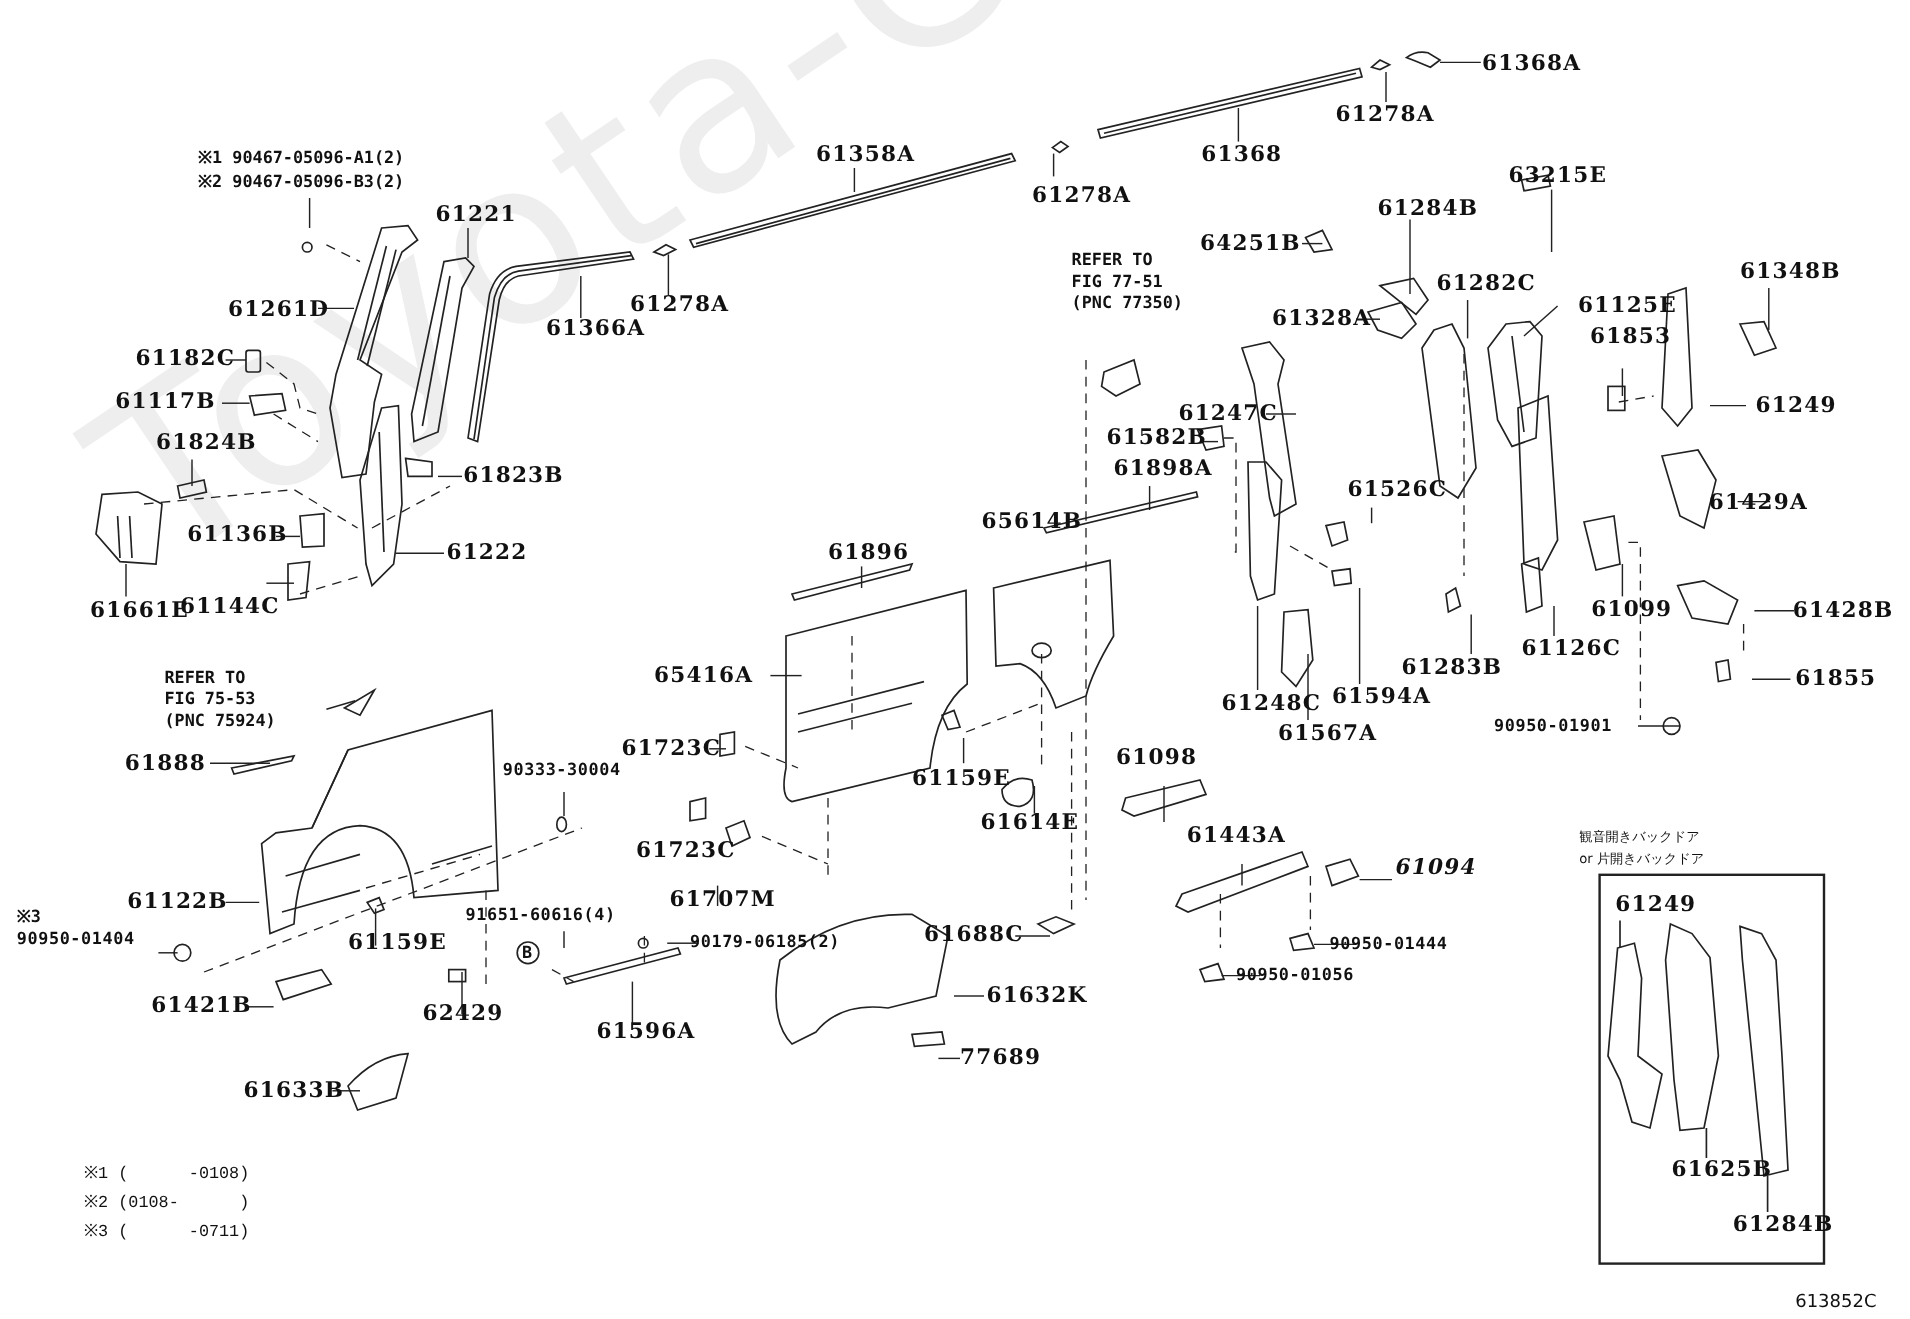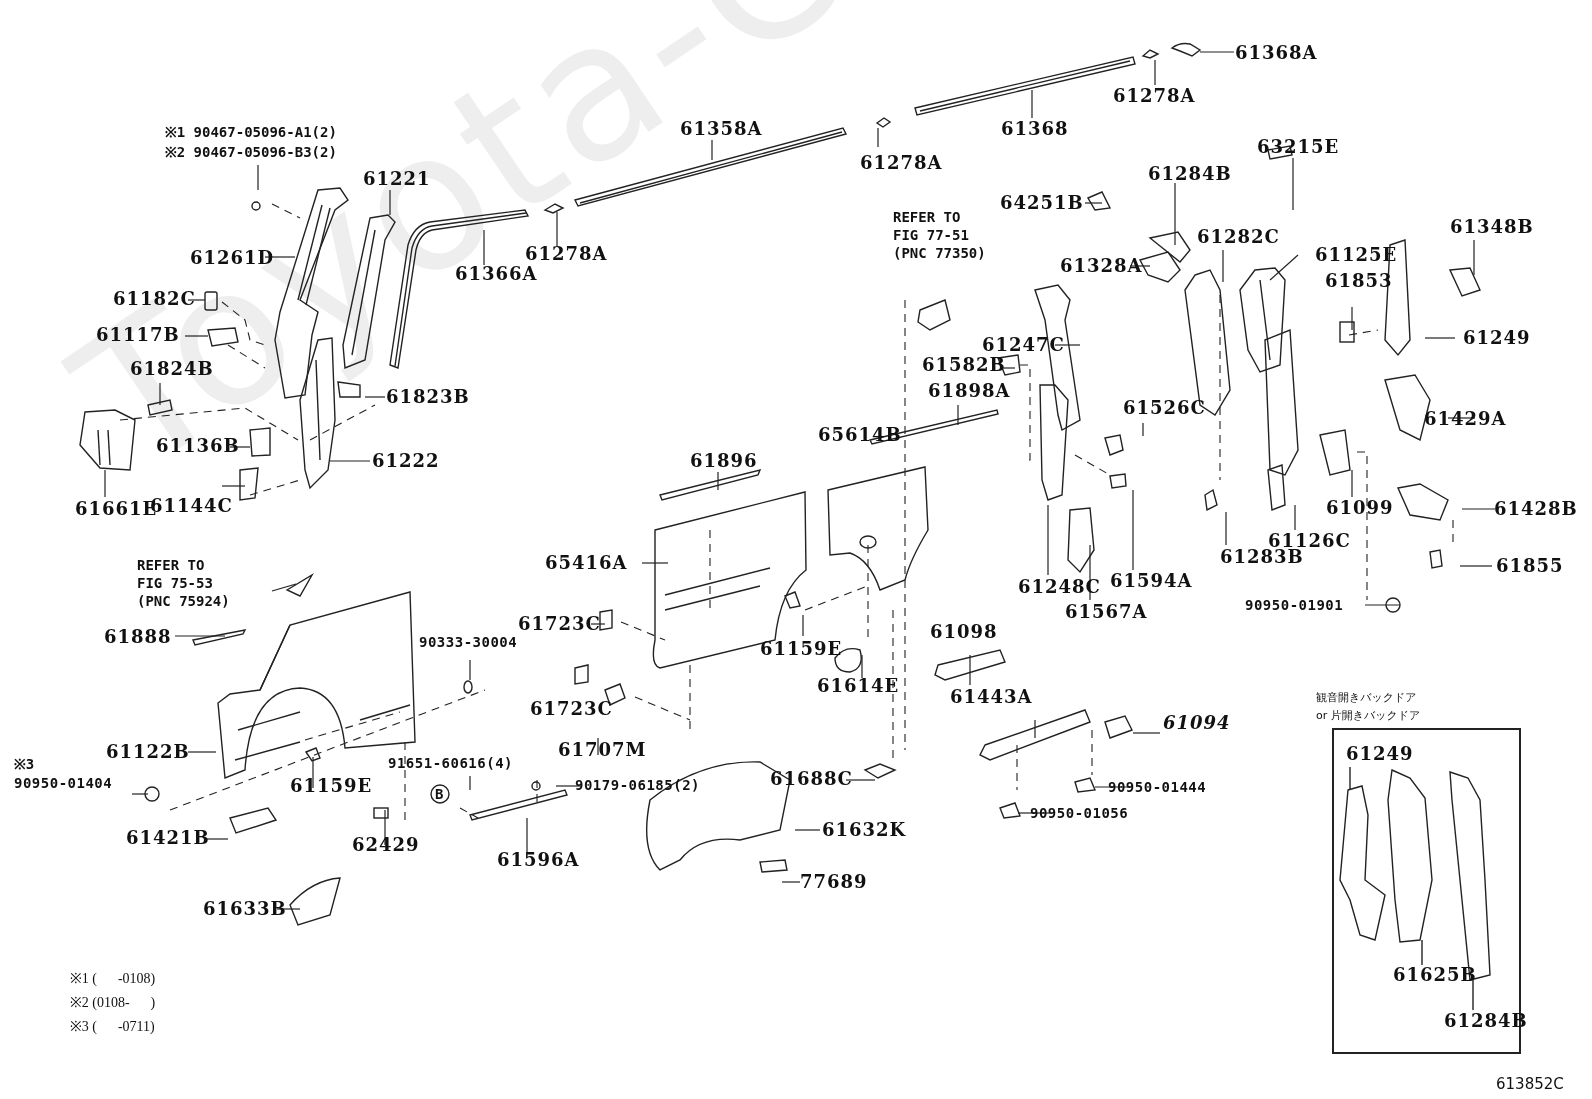--- a/index.html
+++ b/index.html
@@ -1,21 +1,21 @@
 <!DOCTYPE html>
 <html><head>
 <meta charset="utf-8">
 <style>
   html,body{margin:0;padding:0;background:#ffffff;}
   #canvas{position:relative;width:1592px;height:1099px;overflow:hidden;background:#fff;font-family:"DejaVu Sans Mono","Liberation Mono",monospace;color:#111;}
   #art{position:absolute;left:0;top:0;width:1592px;height:1099px;}
   .lbl{position:absolute;font-family:"DejaVu Serif","Liberation Serif",serif;font-weight:bold;font-size:18px;letter-spacing:1px;white-space:nowrap;line-height:1;color:#111;}
   .lbl.sm{font-size:14px;font-family:"DejaVu Sans Mono","Liberation Mono",monospace;font-weight:bold;letter-spacing:0.5px;}
   .note{position:absolute;font-family:"DejaVu Sans Mono","Liberation Mono",monospace;font-weight:bold;font-size:14px;line-height:18px;white-space:pre;color:#111;}
-  .legend{position:absolute;font-family:Liberation Serif, serif;font-size:14px;line-height:22px;white-space:pre;color:#111;text-align:right;}
+  .legend{position:absolute;font-family:Liberation Mono, monospace;font-size:14px;line-height:22px;white-space:pre;color:#111;text-align:right;}
   .jp{position:absolute;font-family:"DejaVu Sans","Liberation Sans",sans-serif;font-size:11px;line-height:20px;white-space:nowrap;color:#111;}
   .figid{position:absolute;font-family:"DejaVu Sans","Liberation Sans",sans-serif;font-size:15px;color:#111;}
   .watermark{position:absolute;left:40px;top:330px;font-family:"DejaVu Sans","Liberation Sans",sans-serif;font-size:190px;color:#eeeeee;transform:rotate(-34deg);transform-origin:left top;white-space:nowrap;pointer-events:none;letter-spacing:6px;}
   .inset{position:absolute;left:1332px;top:728px;width:185px;height:322px;border:2px solid #222;}
 </style>
 </head>
 <body>
 
 <div id="canvas">
   <div class="watermark">Toyota-Camry.ru</div>
@@ -293,21 +293,21 @@
   <div class="lbl" style="left:1463px;top:329px;">61249</div>
   <div class="lbl" style="left:982px;top:336px;">61247C</div>
   <div class="lbl" style="left:922px;top:356px;">61582B</div>
   <div class="lbl" style="left:928px;top:382px;">61898A</div>
   <div class="lbl" style="left:1123px;top:399px;">61526C</div>
   <div class="lbl" style="left:818px;top:426px;">65614B</div>
   <div class="lbl" style="left:1424px;top:410px;text-align:right;">61429A</div>
   <div class="lbl" style="left:1326px;top:499px;">61099</div>
   <div class="lbl" style="left:1494px;top:500px;">61428B</div>
   <div class="lbl" style="left:1268px;top:532px;">61126C</div>
-  <div class="lbl" style="left:1220px;top:548px;">61283B</div>
+  <div class="lbl" style="left:1168px;top:548px;">61283B</div>
   <div class="lbl" style="left:1496px;top:557px;">61855</div>
   <div class="lbl sm" style="left:1245px;top:598px;">90950-01901</div>
   <div class="lbl" style="left:1110px;top:572px;">61594A</div>
   <div class="lbl" style="left:1018px;top:578px;">61248C</div>
   <div class="lbl" style="left:1065px;top:603px;">61567A</div>
 
   <div class="lbl" style="left:690px;top:452px;">61896</div>
   <div class="lbl" style="left:545px;top:554px;">65416A</div>
   <div class="lbl" style="left:518px;top:615px;">61723C</div>
   <div class="lbl" style="left:760px;top:640px;">61159E</div>
@@ -323,21 +323,21 @@
   <div class="lbl sm" style="left:388px;top:756px;">91651-60616(4)</div>
   <div class="lbl sm" style="left:575px;top:778px;">90179-06185(2)</div>
   <div class="lbl" style="left:126px;top:829px;">61421B</div>
   <div class="lbl" style="left:352px;top:836px;">62429</div>
   <div class="lbl" style="left:497px;top:851px;">61596A</div>
   <div class="lbl" style="left:203px;top:900px;">61633B</div>
   <div class="lbl" style="left:822px;top:821px;">61632K</div>
   <div class="lbl" style="left:800px;top:873px;">77689</div>
   <div class="lbl" style="left:770px;top:770px;">61688C</div>
   <div class="lbl" style="left:930px;top:623px;">61098</div>
-  <div class="lbl" style="left:950px;top:688px;">61443A</div>
+  <div class="lbl" style="left:989px;top:688px;">61443A</div>
   <div class="lbl" style="left:1163px;top:714px;font-style:italic;">61094</div>
   <div class="lbl sm" style="left:1108px;top:780px;">90950-01444</div>
   <div class="lbl sm" style="left:1030px;top:806px;">90950-01056</div>
   <div class="lbl sm" style="left:435px;top:787px;">B</div>
 
   <div class="jp" style="left:1316px;top:688px;">観音開きバックドア</div>
   <div class="jp" style="left:1316px;top:706px;">or  片開きバックドア</div>
   <div class="inset"></div>
   <div class="lbl" style="left:1346px;top:745px;">61249</div>
   <div class="lbl" style="left:1393px;top:966px;">61625B</div>

